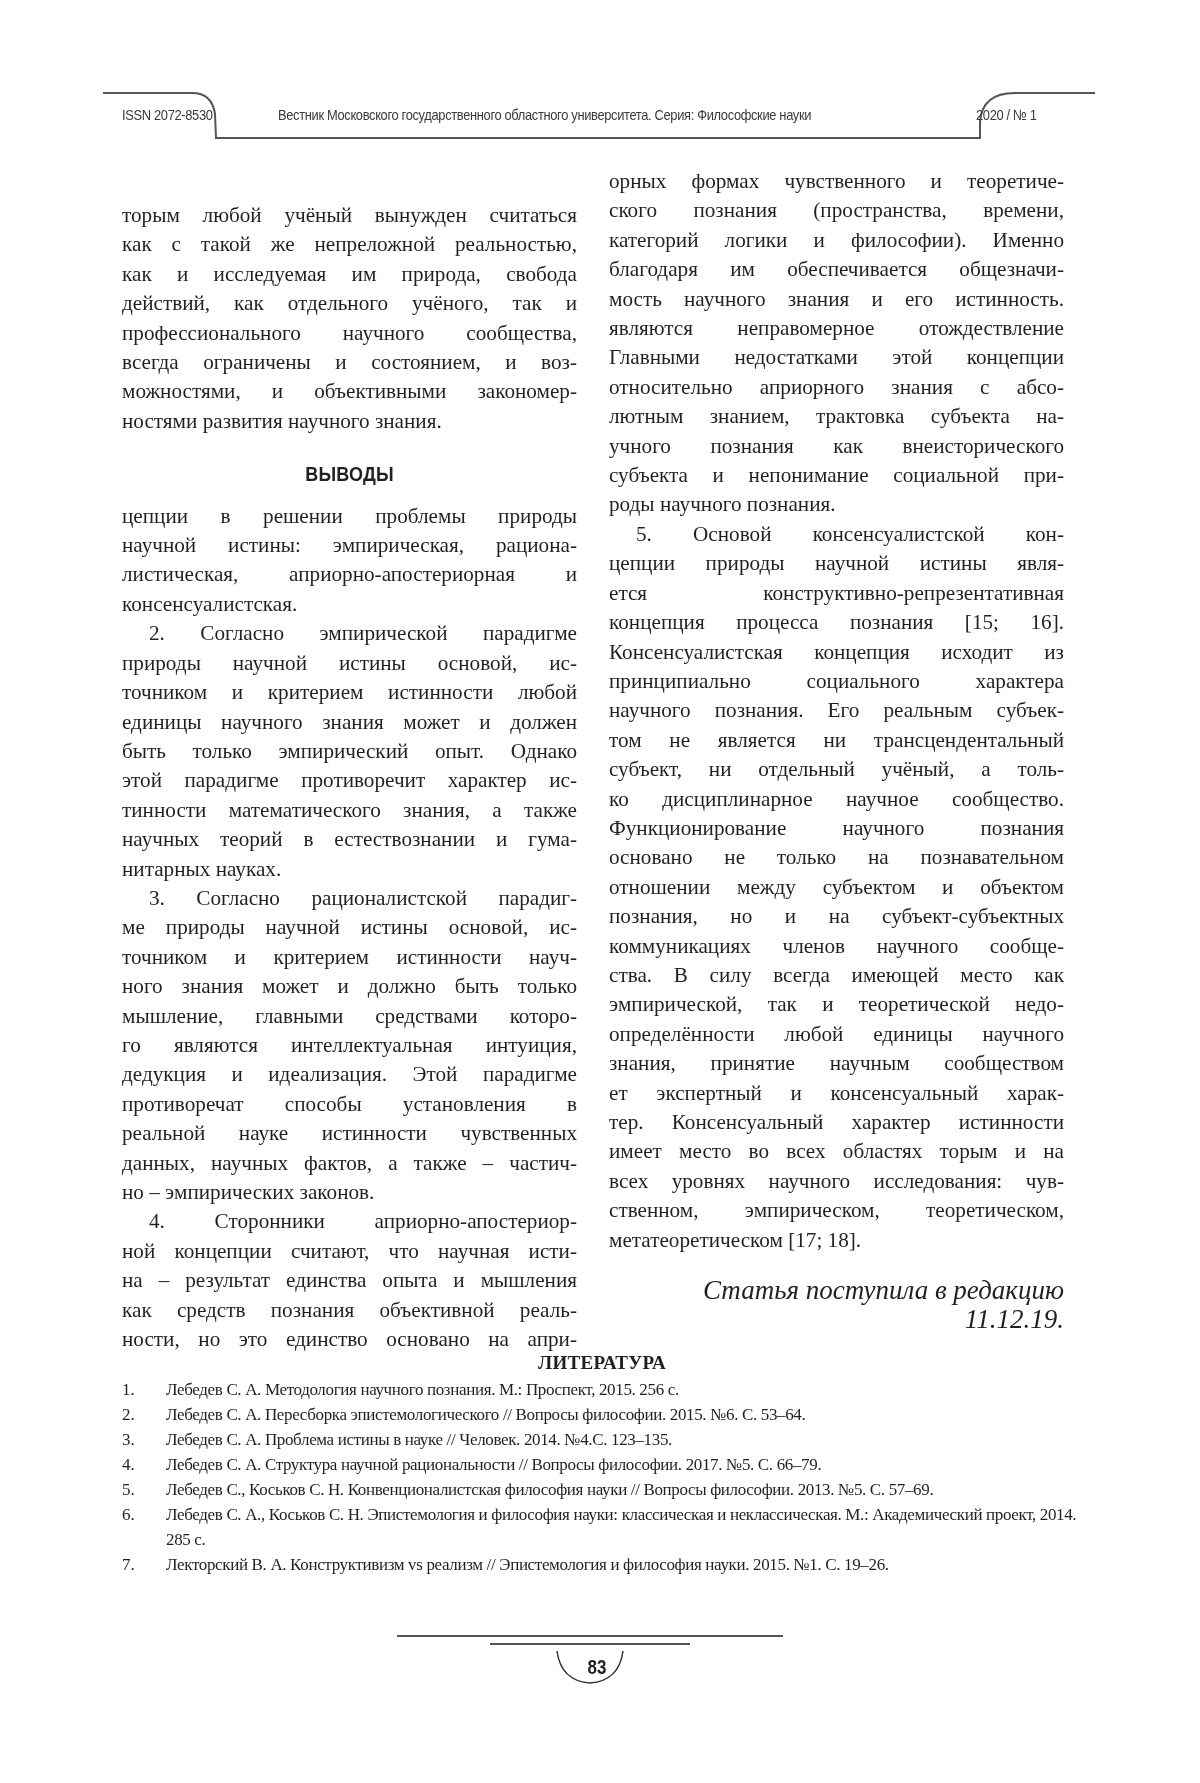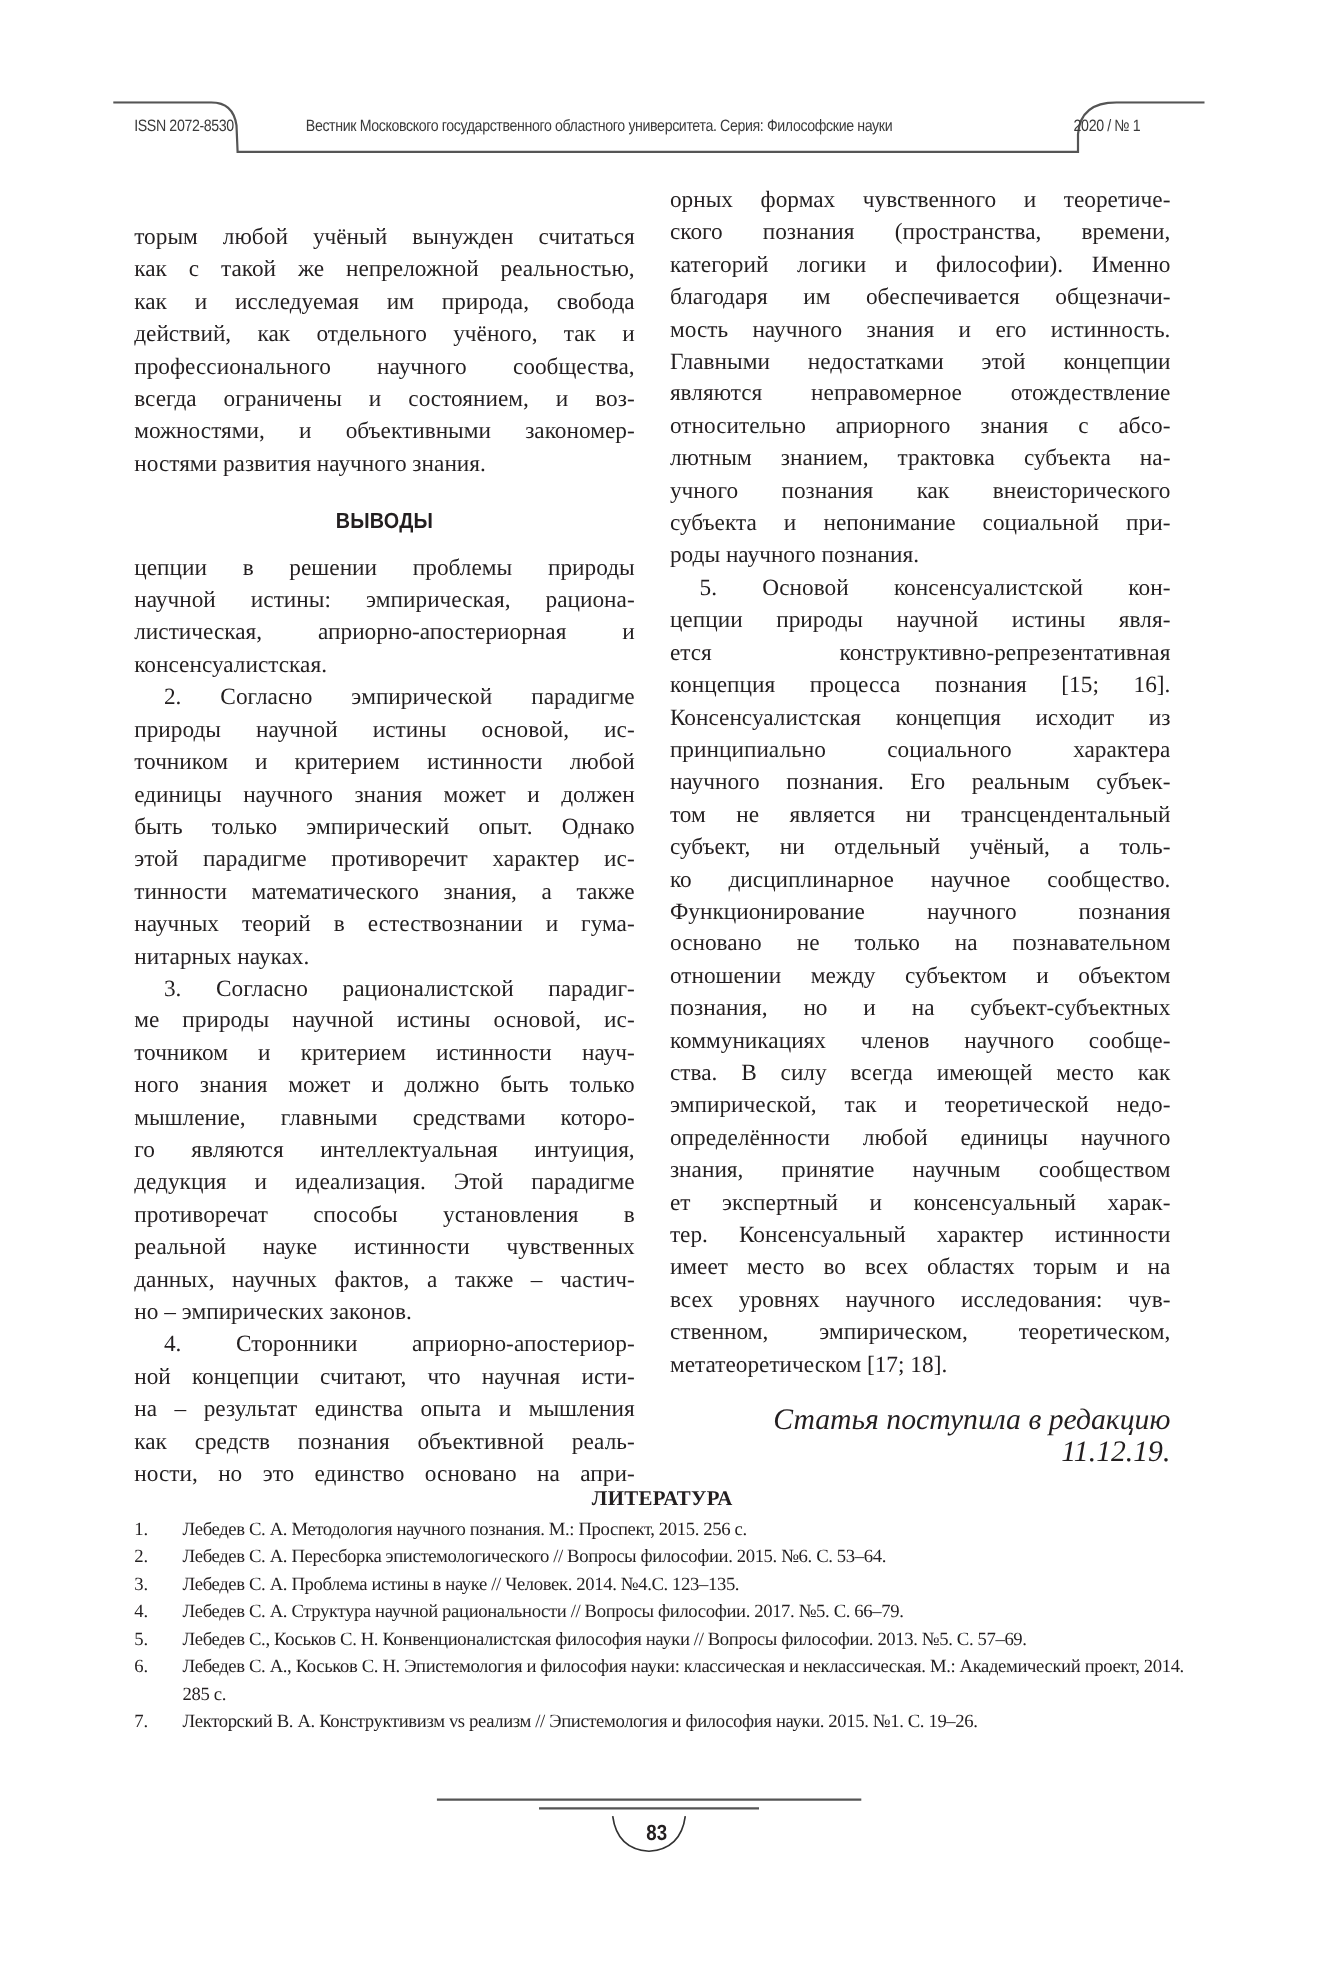--- a/index.html
+++ b/index.html
@@ -109,22 +109,22 @@
     </p>
   </div>
 
   <div class="col col-right">
     <p>
       <span class="line">орных формах чувственного и теоретиче-</span>
       <span class="line">ского познания (пространства, времени,</span>
       <span class="line">категорий логики и философии). Именно</span>
       <span class="line">благодаря им обеспечивается общезначи-</span>
       <span class="line">мость научного знания и его истинность.</span>
+      <span class="line">являются неправомерное отождествление</span>
       <span class="line">Главными недостатками этой концепции</span>
-      <span class="line">являются неправомерное отождествление</span>
       <span class="line">относительно априорного знания с абсо-</span>
       <span class="line">лютным знанием, трактовка субъекта на-</span>
       <span class="line">учного познания как внеисторического</span>
       <span class="line">субъекта и непонимание социальной при-</span>
       <span class="line last">роды научного познания.</span>
     </p>
 
     <p>
       <span class="line" style="padding-left:27px">5. Основой консенсуалистской кон-</span>
       <span class="line">цепции природы научной истины явля-</span>

